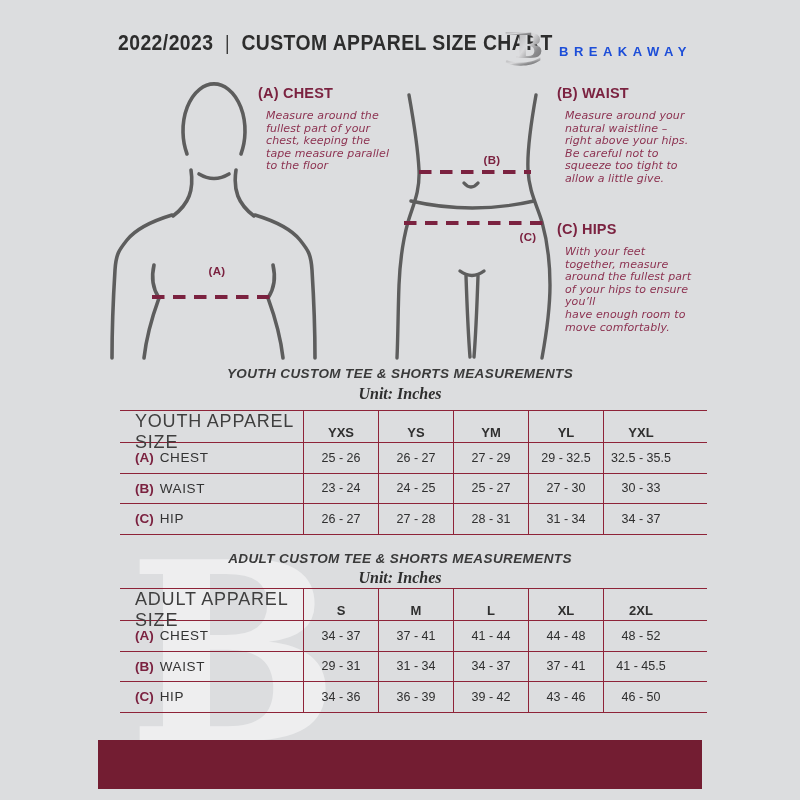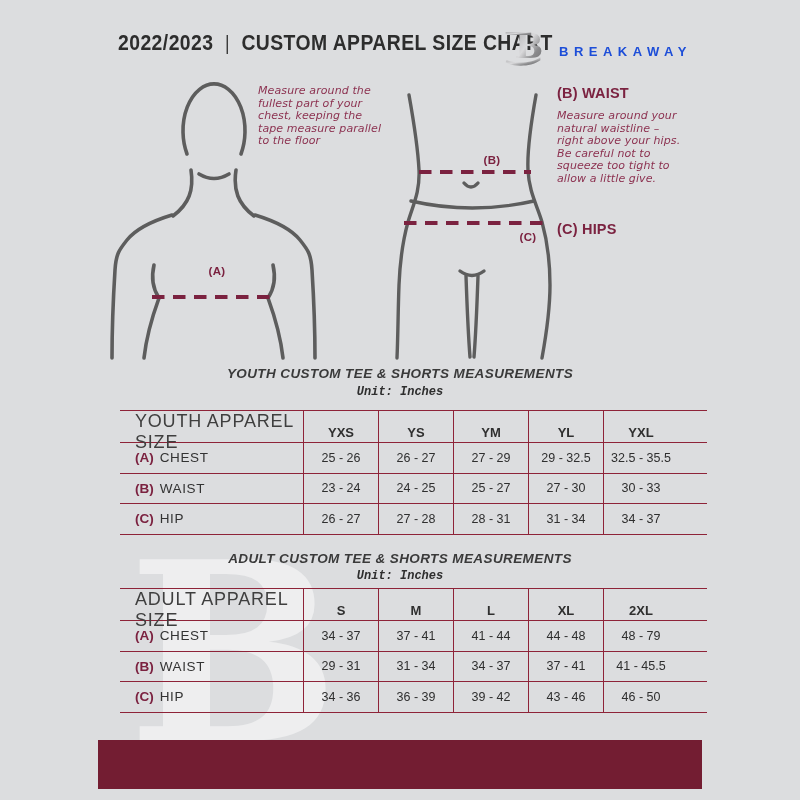--- a/index.html
+++ b/index.html
@@ -39,33 +39,33 @@
     z-index:2;font-size:11.5px;font-weight:bold;color:var(--heading-maroon);
     transform:translate(-50%,-50%);letter-spacing:.3px;
   }
   
   .instr{z-index:2;}
   .instr h3{
     margin:0 0 9px 0;font-size:14.5px;font-weight:bold;
     color:var(--heading-maroon);letter-spacing:.2px;
   }
   .instr p{
-    margin:0;font-family:"DejaVu Sans",sans-serif;font-style:italic;
+    margin:8px;font-family:"DejaVu Sans",sans-serif;font-style:italic;
     font-size:11px;line-height:12.6px;color:var(--body-maroon);
     white-space:pre-line;letter-spacing:.1px;
   }
   
   .tbl-title{
     left:93px;width:614px;text-align:center;z-index:2;
     font-size:13.5px;font-weight:bold;color:var(--text-dark);letter-spacing:.4px;font-style:italic;
   }
   .tbl-unit{
     left:93px;width:614px;text-align:center;z-index:2;
-    font-family:Liberation Mono, monospace;font-style:italic;font-weight:bold;
-    font-size:12px;color:#2e2e2e;
+    font-family:Liberation Serif, serif;font-style:italic;font-weight:bold;
+    font-size:16px;color:#2e2e2e;
   }
   .size-table{left:120px;width:587px;z-index:2;border-bottom:1.5px solid var(--rule);}
   .size-row{
     display:grid;grid-template-columns:183px 75px 75px 75px 75px 75px 1fr;
     border-top:1.5px solid var(--rule);align-items:center;height:29.5px;
   }
   .size-row.hdr{height:31px;}
   .cell{height:100%;display:flex;align-items:center;justify-content:center;
         font-size:12.5px;color:#2f2f2f;}
   .cell.vline{border-left:1.5px solid var(--rule);}
@@ -132,37 +132,45 @@
     <path d="M 419,172 H 531"></path>
     <path d="M 404,223 H 546"></path>
   </g>
 </svg>
 
 <div class="abs marker" style="left:217px;top:271px">(A)</div>
 <div class="abs marker" style="left:492px;top:160px">(B)</div>
 <div class="abs marker" style="left:528px;top:237px">(C)</div>
 
 <div class="abs instr" style="left:258px;top:85px;width:170px">
+  <h3>(A) CHEST</h3>
   <p>Measure around the
 fullest part of your
 chest, keeping the
 tape measure parallel
 to the floor</p>
 </div>
 <div class="abs instr" style="left:557px;top:85px;width:160px">
   <h3>(B) WAIST</h3>
   <p>Measure around your
 natural waistline –
 right above your hips.
 Be careful not to
 squeeze too tight to
 allow a little give.</p>
 </div>
 <div class="abs instr" style="left:557px;top:221px;width:160px">
   <h3>(C) HIPS</h3>
+  <p>With your feet
+together, measure
+around the fullest part
+of your hips to ensure
+you’ll
+have enough room to
+move comfortably.</p>
 </div>
 
 <div class="abs tbl-title" style="top:366px">YOUTH CUSTOM TEE &amp; SHORTS MEASUREMENTS</div>
 <div class="abs tbl-unit" style="top:385px">Unit: Inches</div>
 <div class="abs size-table" style="top:410px">
     <div class="size-row hdr">
       <div class="cell lbl">YOUTH APPAREL SIZE</div>
       <div class="cell vline">YXS</div>
       <div class="cell vline">YS</div>
       <div class="cell vline">YM</div>
@@ -222,21 +230,21 @@
     </div>
     <div class="size-row">
       <div class="cell lbl">
         <span class="mk">(A)</span>
         <span class="nm">CHEST</span>
       </div>
       <div class="cell vline">34 - 37</div>
       <div class="cell vline">37 - 41</div>
       <div class="cell vline">41 - 44</div>
       <div class="cell vline">44 - 48</div>
-      <div class="cell vline">48 - 79</div>
+      <div class="cell vline">48 - 52</div>
       <div class="cell filler"></div>
     </div>
     <div class="size-row">
       <div class="cell lbl">
         <span class="mk">(B)</span>
         <span class="nm">WAIST</span>
       </div>
       <div class="cell vline">29 - 31</div>
       <div class="cell vline">31 - 34</div>
       <div class="cell vline">34 - 37</div>

